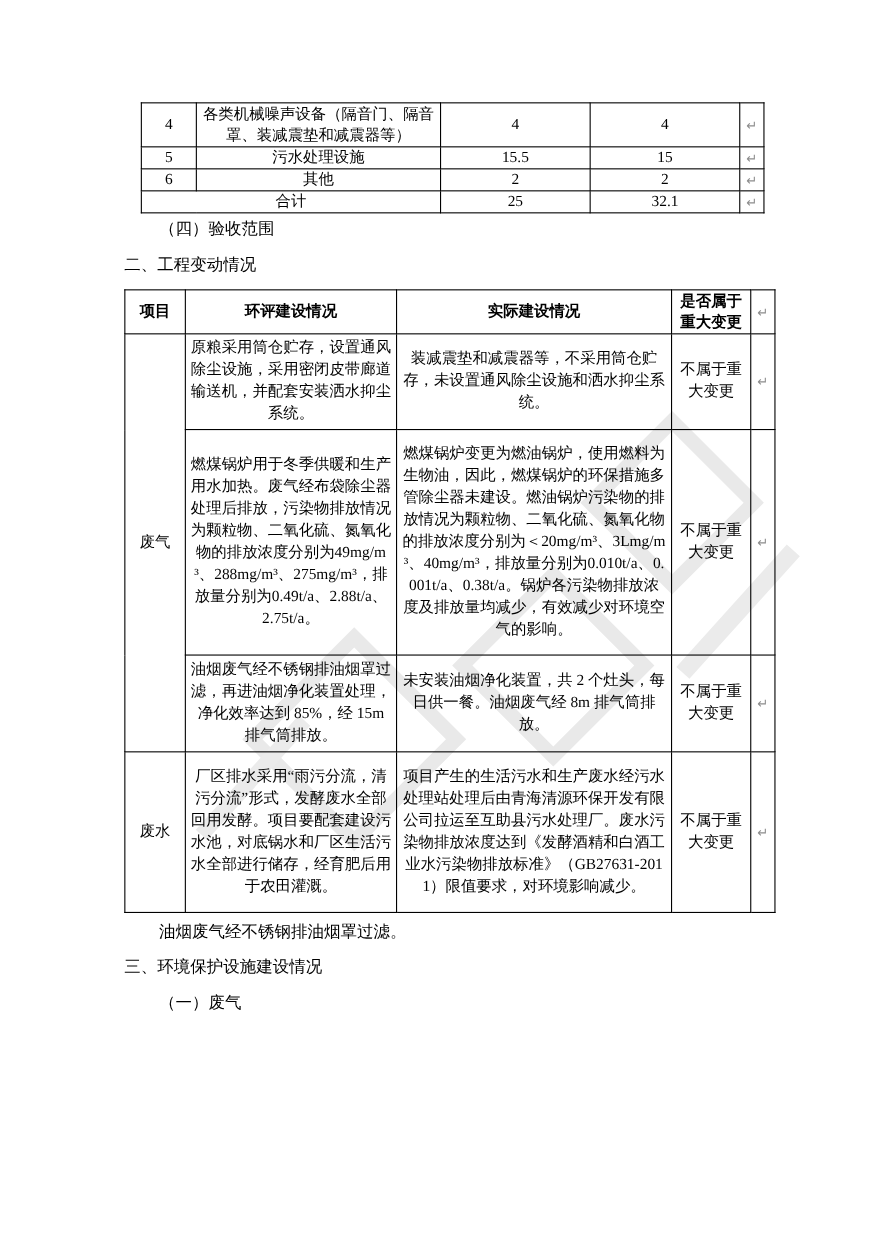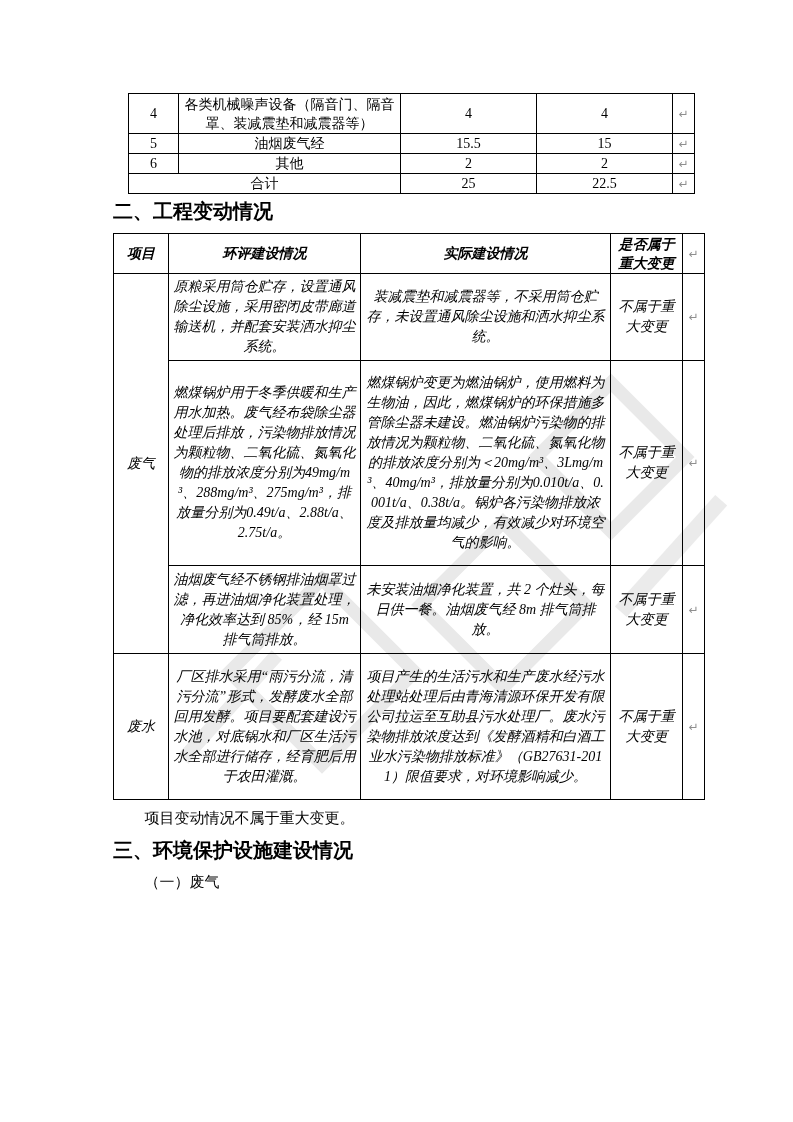--- a/index.html
+++ b/index.html
@@ -25,30 +25,30 @@
                  color:#8f8f8f; font-size:12px; line-height:12px;
                  font-family:"DejaVu Sans",sans-serif; }
 
   
   table.t-top { margin-left:15px; font-size:14px; line-height:19px; }
   table.t-top tr.r-two { height:40px; }
   table.t-top tr.r-one { height:19px; }
   table.t-top tr.r-total { height:20px; }
 
   
-  table.t-change { margin-top:7px; font-size:14px; line-height:20px;font-style:italic; }
+  table.t-change { margin-top:7px; font-size:14px; line-height:20px; }
   table.t-change td.th { font-weight:bold; line-height:19px; }
   table.t-change tr.hrow { height:40px; }
   td.cell-left { text-align:left; }
   td.pad-wide { padding:0 8px; }
 
   p { margin:0; }
   .body-text { font-size:15px; line-height:30px; }
   .indent { text-indent:2.1em; }
-  .h-bold { font-size:20px; font-weight:bold; line-height:30px; }
+  .h-bold { font-size:15px; font-weight:normal; line-height:30px; }
   .after-table { margin-top:3px; }
   .gap-sm { margin-top:2px; }
 </style>
 </head>
 <body>
 
 <div class="page">
 
   <div class="wm" style="left:552px; top:398px; width:92px; height:92px;"></div>
   <div class="wm" style="left:438px; top:540px; width:104px; height:104px;"></div>
@@ -69,41 +69,42 @@
       <tbody>
           <tr class="r-two">
         <td>4</td>
         <td>各类机械噪声设备（隔音门、隔音罩、装减震垫和减震器等）</td>
         <td>4</td>
         <td>4</td>
         <td class="mark-cell">↵</td>
       </tr>
       <tr class="r-one">
         <td>5</td>
-        <td>油烟废气经</td>
+        <td>污水处理设施</td>
         <td>15.5</td>
         <td>15</td>
         <td class="mark-cell">↵</td>
       </tr>
       <tr class="r-one">
         <td>6</td>
         <td>其他</td>
         <td>2</td>
         <td>2</td>
         <td class="mark-cell">↵</td>
       </tr>
       <tr class="r-total">
         <td colspan="2">合计</td>
         <td>25</td>
-        <td>22.5</td>
+        <td>32.1</td>
         <td class="mark-cell">↵</td>
       </tr>
     </tbody>
       </table>
 
+    <p class="body-text indent">（四）验收范围</p>
 
     <p class="h-bold gap-sm">二、工程变动情况</p>
 
     <table class="doc t-change">
       <colgroup>
           <col style="width:55px">
           <col style="width:192px">
           <col style="width:250px">
           <col style="width:72px">
           <col style="width:22px">
@@ -138,19 +139,19 @@
       <tr style="height:146px">
         <td>废水</td>
         <td>厂区排水采用“雨污分流，清污分流”形式，发酵废水全部回用发酵。项目要配套建设污水池，对底锅水和厂区生活污水全部进行储存，经育肥后用于农田灌溉。</td>
         <td class="pad-wide">项目产生的生活污水和生产废水经污水处理站处理后由青海清源环保开发有限公司拉运至互助县污水处理厂。废水污染物排放浓度达到《发酵酒精和白酒工业水污染物排放标准》（GB27631-2011）限值要求，对环境影响减少。</td>
         <td>不属于重大变更</td>
         <td class="mark-cell">↵</td>
       </tr>
     </tbody>
       </table>
 
-    <p class="body-text indent after-table">项目变动情况不属于重大变更。</p>
+    <p class="body-text indent after-table">油烟废气经不锈钢排油烟罩过滤。</p>
 
     <p class="h-bold gap-sm">三、环境保护设施建设情况</p>
     <p class="body-text indent gap-sm">（一）废气</p>
 
   </div>
 </div>
 
 </body></html>

